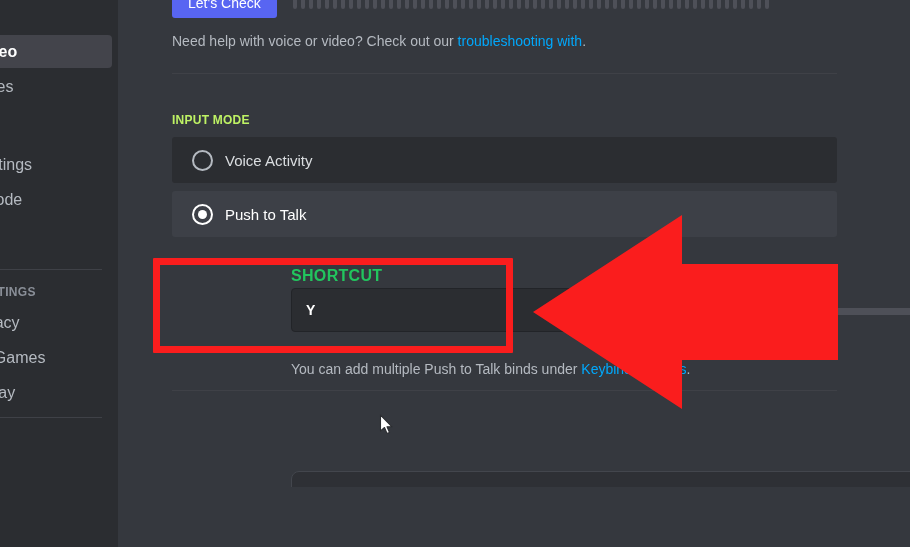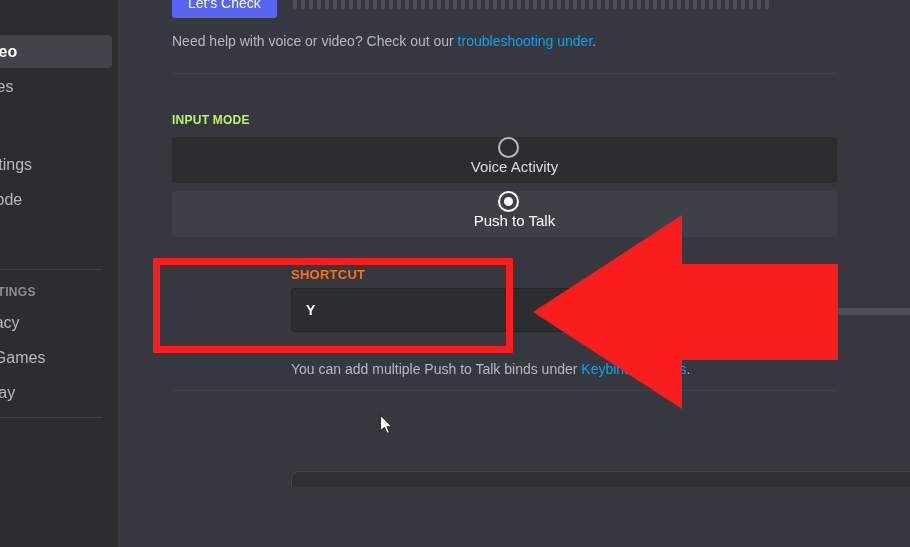--- a/index.html
+++ b/index.html
@@ -94,21 +94,20 @@
   }
   #lbl-input { top: 113px; }
 
   
   .radio-row {
     position: absolute; left: 54px; width: 665px; height: 46px;
     border-radius: 3px;
     display: flex; align-items: center;
     padding-left: 20px;
     cursor: pointer;
-    flex-direction: column;
   }
   #row-va { top: 137px; background: #2b2d31; }
   #row-ptt { top: 191px; background: #3d4047; }
   .radio-dot {
     width: 21px; height: 21px; border-radius: 50%;
     border: 2px solid #b5bac1;
     margin-right: 12px;
     flex: 0 0 auto;
     position: relative;
   }
@@ -116,21 +115,21 @@
   #row-ptt .radio-dot::after {
     content: ""; position: absolute;
     left: 4px; top: 4px; width: 9px; height: 9px;
     border-radius: 50%; background: #ffffff;
   }
   .radio-label { font-size: 15px; color: #dbdee1; }
   #row-ptt .radio-label { color: #ffffff; font-weight: 400; }
 
   
   #lbl-shortcut { top: 267px; left: 173px; position: absolute;
-    font-size: 13px; font-weight: 700; color: #f97316; letter-spacing: 0.02em; }
+    font-size: 16px; font-weight: 700; color: #22c55e; letter-spacing: 0.02em; }
   .shortcut-input {
     position: absolute; left: 173px; top: 288px;
     width: 325px; height: 44px;
     background: #2b2d31;
     border: 1px solid #222428;
     border-radius: 4px;
     display: flex; align-items: center;
     padding: 0 6px 0 14px;
     cursor: text;
   }
@@ -305,21 +304,21 @@
           <i></i>
           <i></i>
           <i></i>
           <i></i>
           <i></i>
           <i></i>
         </div>
     </div>
 
     <div class="helpline">
-      <span>Need help with voice or video? Check out our </span><a>troubleshooting under</a><span>.</span>
+      <span>Need help with voice or video? Check out our </span><a>troubleshooting with</a><span>.</span>
     </div>
 
     <div class="divider" id="div1"></div>
 
     <div class="section-label" id="lbl-input">INPUT MODE</div>
 
     <div class="radio-row" id="row-va">
       <span class="radio-dot"></span>
       <span class="radio-label">Voice Activity</span>
     </div>

